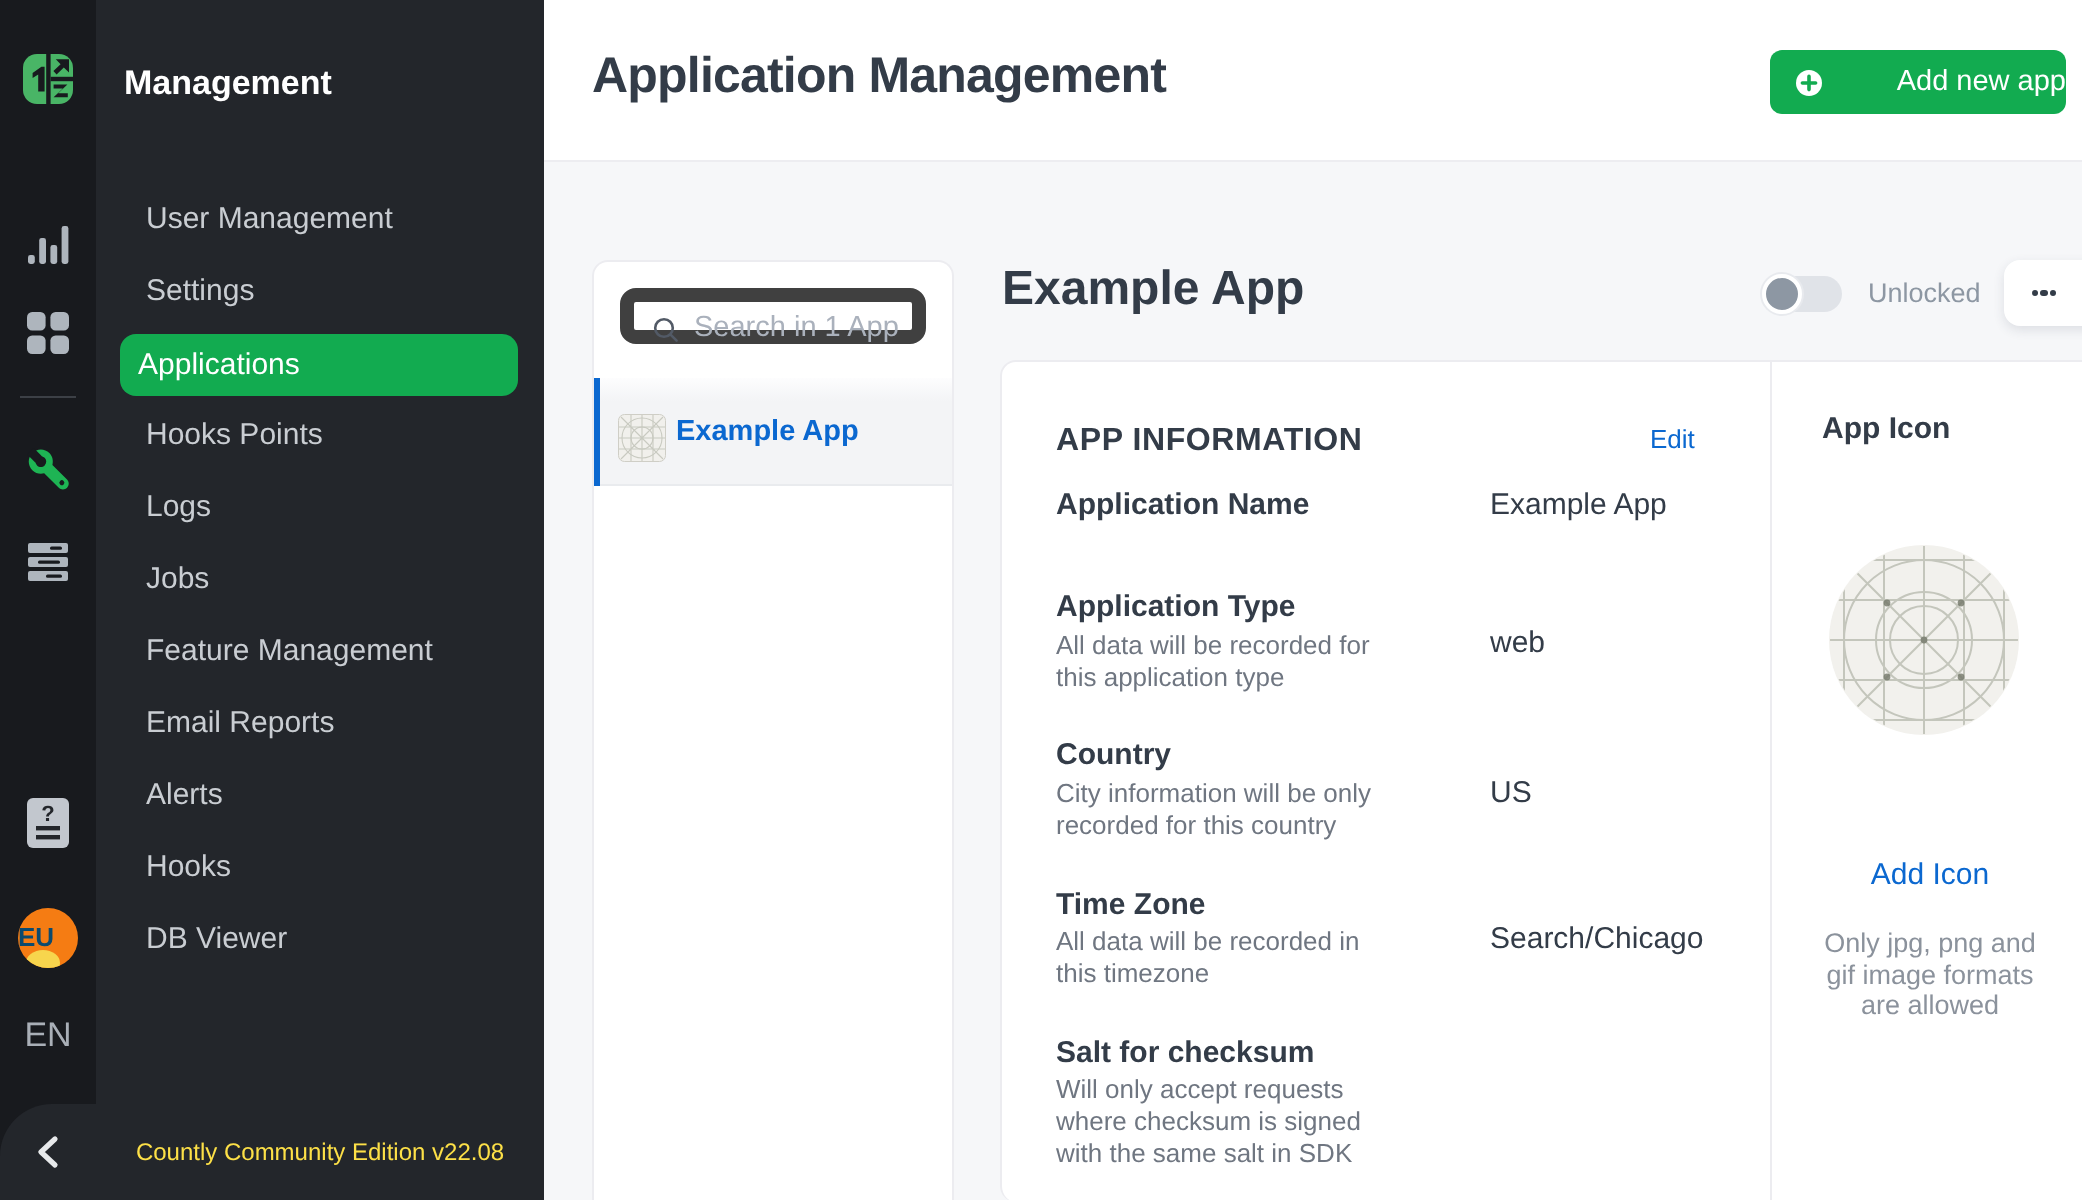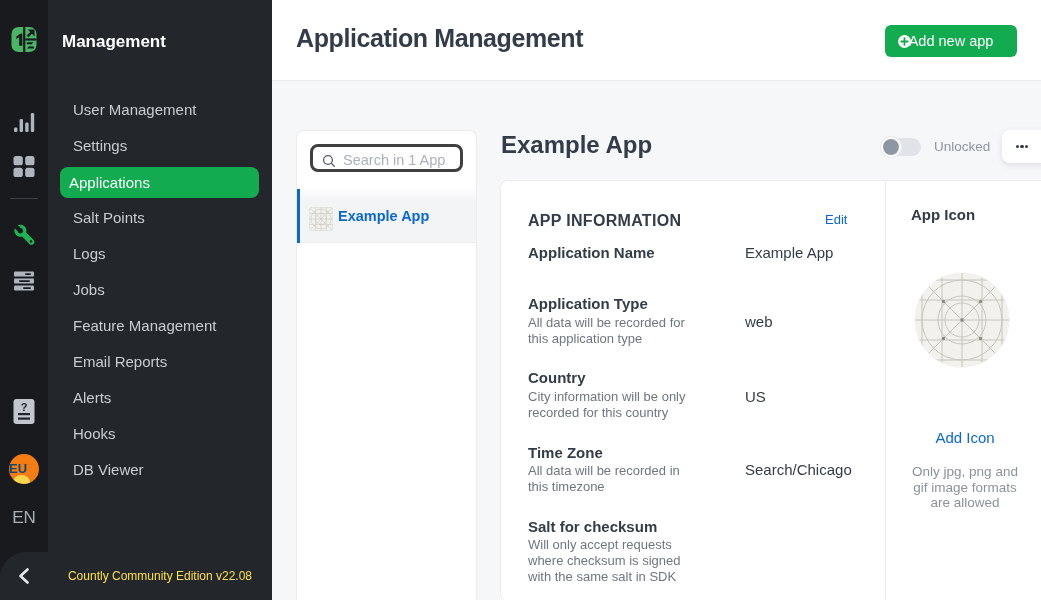--- a/index.html
+++ b/index.html
@@ -23,26 +23,26 @@
 .ric { position:absolute; left:0; width:48px; text-align:center; }
 #avatar { position:absolute; left:9px; top:454px; width:30px; height:30px; border-radius:50%; background:#f57c13; overflow:hidden; }
 #avatar .blob { position:absolute; left:4px; top:21px; width:17px; height:13px; border-radius:50%; background:#f7d54d; }
 #avatar .txt { position:absolute; left:0; top:0; width:30px; height:30px; line-height:30px; text-align:left; color:#0c4a6e; font-size:13px; font-weight:700; }
 #en { position:absolute; left:0; top:508px; width:48px; text-align:center; color:#a9afb7; font-size:17px; }
 
 
 #main { position:absolute; left:272px; top:0; width:769px; height:600px; background:#ffffff; }
 #mainbody { position:absolute; left:0; top:80px; width:769px; height:520px; background:#f6f7f9; border-top:1px solid #ededf1; }
 h1.pg { position:absolute; left:24px; top:24px; font-size:25px; font-weight:700; color:#333c48; letter-spacing:-0.4px; }
-#addbtn { position:absolute; left:613px; top:25px; width:132px; height:32px; background:#12ab50; border-radius:6px; color:#fff; font-size:14.5px; line-height:32px; text-align:center; }
+#addbtn { position:absolute; left:613px; top:25px; width:148px; height:32px; background:#12ab50; border-radius:6px; color:#fff; font-size:14.5px; line-height:32px; text-align:right; }
 #addbtn svg { position:absolute; left:13px; top:9.5px; }
 
 
 #listcard { position:absolute; left:24px; top:49px; width:181px; height:471px; background:#ffffff; border:1px solid #ececf0; border-radius:8px 8px 0 0; border-bottom:none; }
-#searchbox { position:absolute; left:13px; top:13px; width:153px; height:28px; border:3px solid #404040; border-radius:8px; background:#fff; }
+#searchbox { position:absolute; left:13px; top:13px; width:153px; height:28px; border:7px solid #404040; border-radius:8px; background:#fff; }
 #searchbox .ph { position:absolute; left:30px; top:0; line-height:27px; color:#aab1bc; font-size:14.5px; }
 #searchbox svg { position:absolute; left:9px; top:7px; }
 #appitem { position:absolute; left:0px; top:58px; width:179px; height:54px; background:linear-gradient(#fdfdfe, #f3f4f6 22%, #f3f4f6); border-bottom:1px solid #e9ebee; }
 #appitem .bluebar { position:absolute; left:0; top:0; width:3px; height:54px; background:#0b68d0; }
 #appitem .aicon { position:absolute; left:12px; top:18px; }
 #appitem .aname { position:absolute; left:41px; top:19px; font-size:14.5px; font-weight:700; color:#0b68d0; }
 
 h2.app { position:absolute; left:229px; top:50px; font-size:24px; font-weight:700; color:#333c48; }
 
 
@@ -217,21 +217,21 @@
     </div>
   <div id="en">EN</div>
 </div>
 
 <div id="sidebar">
   <div class="mgmt-title">Management</div>
   <div class="menu">
     <div class="item">User Management</div>
     <div class="item">Settings</div>
     <div class="item active">Applications</div>
-    <div class="item">Salt Points</div>
+    <div class="item">Hooks Points</div>
     <div class="item">Logs</div>
     <div class="item">Jobs</div>
     <div class="item">Feature Management</div>
     <div class="item">Email Reports</div>
     <div class="item">Alerts</div>
     <div class="item">Hooks</div>
     <div class="item">DB Viewer</div>
   </div>
 </div>
 

